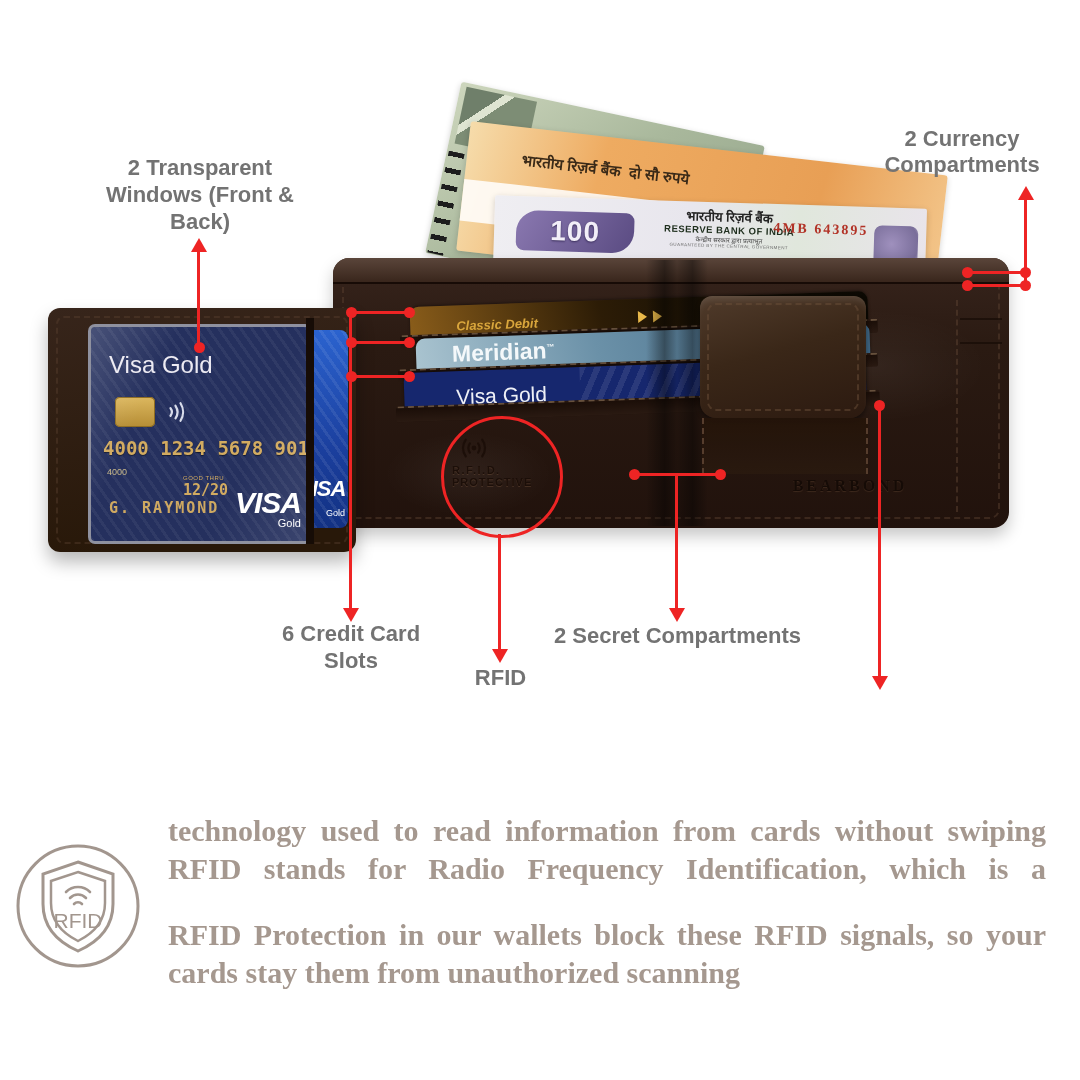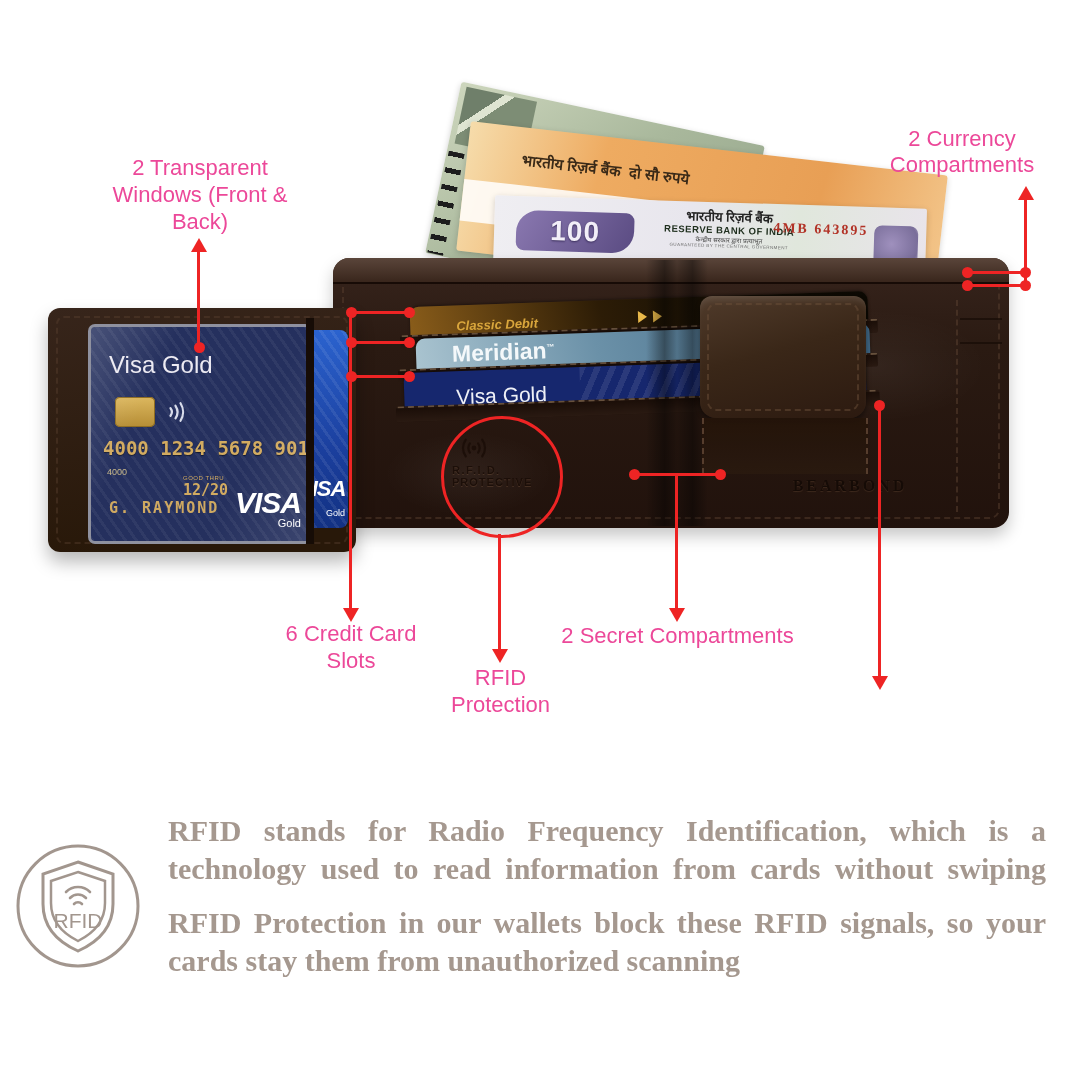--- a/index.html
+++ b/index.html
@@ -141,30 +141,30 @@
   
   .rline{position:absolute;background:#ee2424;z-index:5;}
   .rdot{position:absolute;width:11px;height:11px;border-radius:50%;background:#ee2424;z-index:6;}
   .arrow-up{position:absolute;width:0;height:0;border-left:8px solid transparent;
     border-right:8px solid transparent;border-bottom:14px solid #ee2424;z-index:6;}
   .arrow-down{position:absolute;width:0;height:0;border-left:8px solid transparent;
     border-right:8px solid transparent;border-top:14px solid #ee2424;z-index:6;}
   .rcircle{position:absolute;left:441px;top:416px;width:116px;height:116px;border:3.5px solid #ee2424;
     border-radius:50%;z-index:5;}
 
-  .callout{position:absolute;z-index:7;color:#ec4899;font-weight:normal;font-size:22px;
+  .callout{position:absolute;z-index:7;color:#737373;font-weight:bold;font-size:22px;
     line-height:27px;text-align:center;}
 
   
   .rfid-badge{position:absolute;left:14px;top:842px;width:128px;height:128px;z-index:4;}
   .footer-text{position:absolute;left:168px;top:812px;width:878px;z-index:4;
     font-family:"Liberation Serif",serif;font-weight:bold;font-size:30px;line-height:38px;
     color:#a5988f;}
   .jline{text-align:justify;text-align-last:justify;}
-  .p2{margin-top:16px;}
+  .p2{margin-top:28px;}
 </style>
 </head>
 <body>
 
 <div id="canvas">
 
   <div class="note note-green">
     <div class="corner"></div>
     <div class="bleed"></div>
   </div>
@@ -310,21 +310,20 @@
   <div class="callout" style="left:862px;top:126px;width:200px;line-height:26px;">
     <div>2 Currency</div>
     <div>Compartments</div>
   </div>
   <div class="callout" style="left:250px;top:620px;width:202px;">
     <div>6 Credit Card</div>
     <div>Slots</div>
   </div>
   <div class="callout" style="left:408px;top:664px;width:185px;">
     <div>RFID</div>
-    <div>Protection</div>
   </div>
   <div class="callout" style="left:535px;top:622px;width:285px;">
     <div>2 Secret Compartments</div>
   </div>
 
   <div class="rfid-badge">
     <svg width="128" height="128" viewBox="0 0 128 128">
       <g fill="none" stroke="#a2968e" stroke-width="3">
         <circle cx="64" cy="64" r="60"></circle>
         <path d="M64 20 L99 32 V62 C99 87 82 101 64 109 C46 101 29 87 29 62 V32 Z"></path>
@@ -333,22 +332,22 @@
       <g fill="none" stroke="#a2968e" stroke-width="2.6" stroke-linecap="round">
         <path d="M56 56 a11 11 0 0 1 16 0"></path>
         <path d="M52 50 a17 17 0 0 1 24 0"></path>
         <path d="M60 62 a5.5 5.5 0 0 1 8 0"></path>
       </g>
       <text x="64" y="86" text-anchor="middle" font-family="Liberation Sans, sans-serif" font-size="21" fill="#a2968e">RFID</text>
     </svg>
   </div>
   <div class="footer-text">
     <div>
+      <div class="jline">technology used to read information from cards without swiping</div>
       <div class="jline">RFID stands for Radio Frequency Identification, which is a</div>
-      <div class="jline">technology used to read information from cards without swiping</div>
     </div>
     <div class="p2">
       <div class="jline">RFID Protection in our wallets block these RFID signals, so your</div>
       <div>cards stay them from unauthorized scanning</div>
     </div>
   </div>
 
 </div>
 
 </body></html>

